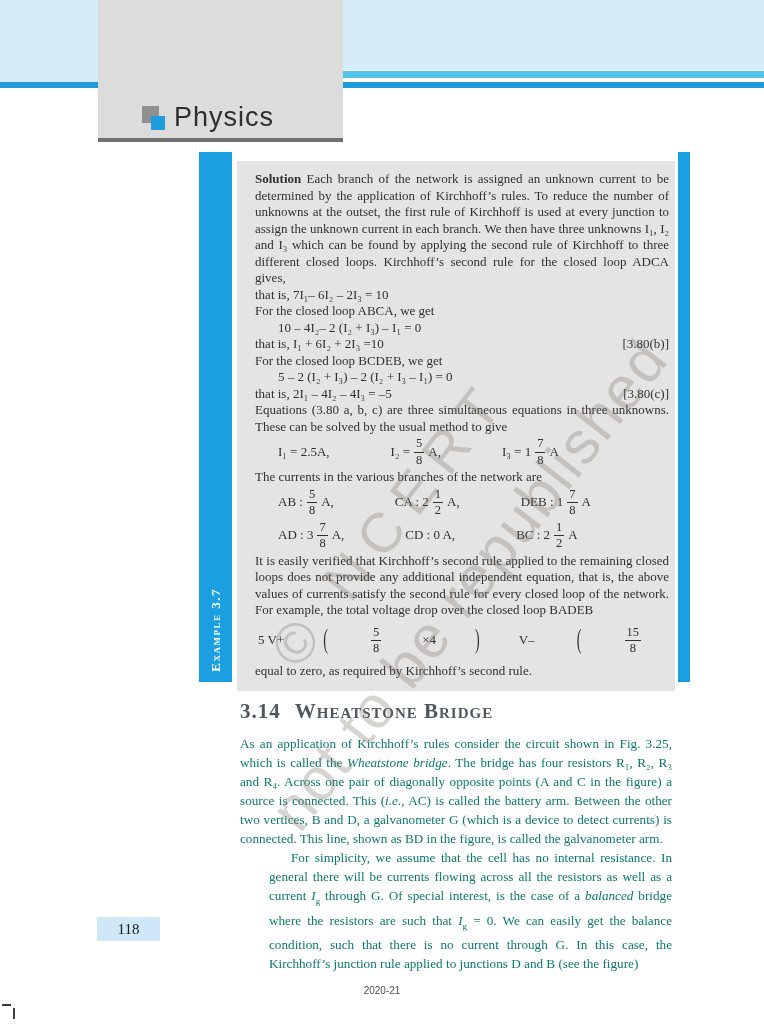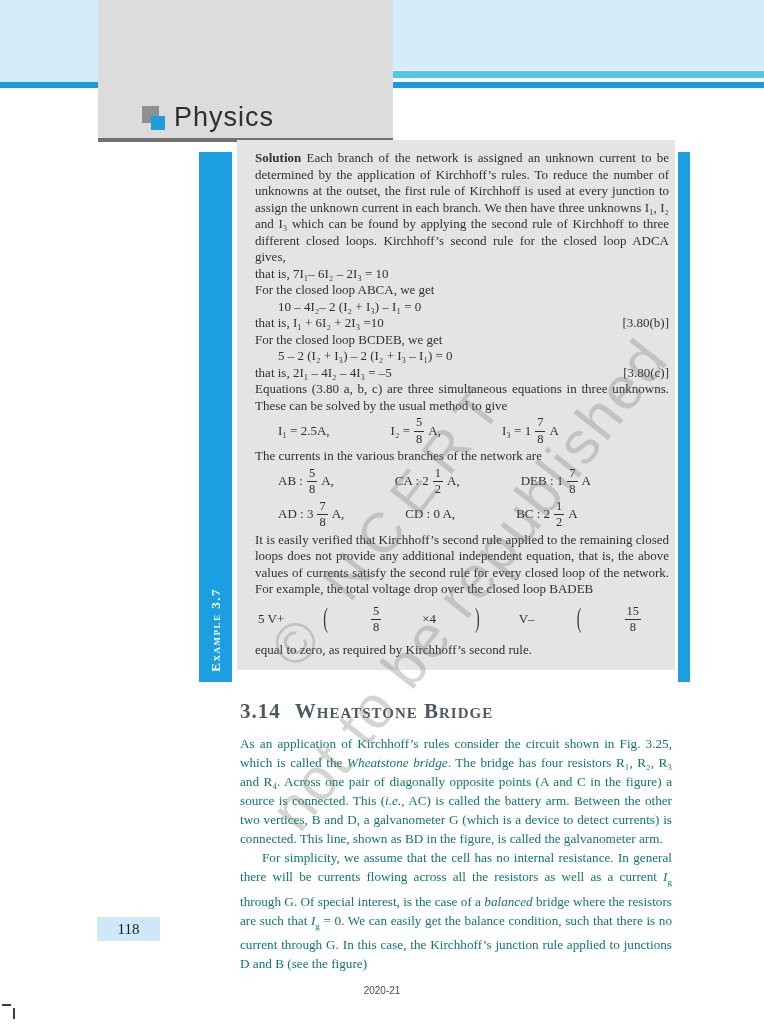--- a/index.html
+++ b/index.html
@@ -6,33 +6,33 @@
   .page{position:relative;width:764px;height:1024px;background:#ffffff;overflow:hidden;
         font-family:"Liberation Serif","DejaVu Serif",serif;color:#2d2d2d;}
   
   .band-light{position:absolute;left:0;top:0;width:764px;height:70px;background:#d5ecf9;}
   .band-light-left{position:absolute;left:0;top:70px;width:98px;height:12px;background:#d5ecf9;}
   .band-cyan{position:absolute;left:343px;top:71px;width:421px;height:7px;background:#54c6eb;}
   .band-blue{position:absolute;left:0;top:82px;width:764px;height:6px;background:#1d9ad7;}
   
   .mark{position:absolute;background:#3a3a3a;}
   
-  .brandbox{position:absolute;left:98px;top:0;width:295px;height:138px;background:#dcdcdc;
+  .brandbox{position:absolute;left:98px;top:0;width:245px;height:138px;background:#dcdcdc;
             border-bottom:4px solid #707070;}
   .sq-gray{position:absolute;left:44px;top:106px;width:17px;height:17px;background:#8f8f8f;}
   .sq-blue{position:absolute;left:53px;top:116px;width:14px;height:14px;background:#1e9cdb;}
   .brand-title{position:absolute;left:76px;top:102px;font-family:"Liberation Sans",sans-serif;
                font-size:27px;color:#2e2e2e;letter-spacing:1px;}
   
   .ex-bar-left{position:absolute;left:199px;top:152px;width:33px;height:530px;background:#1aa0e0;}
   .ex-bar-right{position:absolute;left:678px;top:152px;width:12px;height:530px;background:#1aa0e0;}
   .ex-label-text{position:absolute;left:50%;bottom:10px;transform:translateX(-50%) rotate(180deg);
                  writing-mode:vertical-rl;color:#ffffff;font-weight:bold;font-size:13px;
                  font-variant:small-caps;letter-spacing:1.5px;white-space:nowrap;}
-  .ex-box{position:absolute;left:237px;top:140px;width:438px;height:530px;background:#e4e4e4;
+  .ex-box{position:absolute;left:237px;top:161px;width:438px;height:530px;background:#e4e4e4;
           box-sizing:border-box;padding:10px 6px 0 18px;font-size:13px;line-height:16.5px;
           color:#303030;text-align:justify;overflow:hidden;}
   .ex-box .para{margin:0;}
   .eqrow{display:flex;justify-content:space-between;align-items:baseline;}
   .eqrow .eq{margin-left:23px;}
   .eqrow .eqlabel{text-align:right;}
   .plain{white-space:pre-wrap;}
   
   .mathline{display:flex;align-items:center;height:32px;margin:1px 0;white-space:pre;gap:37px;}
   .mathline.big{height:42px;}
@@ -44,21 +44,21 @@
         margin:0 4px;font-size:12.5px;}
   .frac .num{border-bottom:1px solid #303030;padding:0 2px 1px;}
   .frac .den{padding-top:1px;}
   .bp{display:inline-block;transform:scaleY(2.0);margin:0 2px;font-size:14px;font-weight:400;}
   
   .section{position:absolute;left:240px;top:699px;width:432px;}
   .heading{font-size:21px;font-weight:bold;color:#4e5861;margin:0 0 10px 0;}
   .heading .num{margin-right:14px;letter-spacing:1px;}
   .heading .ttl{font-variant:small-caps;letter-spacing:1px;}
   .bodyp{font-size:13.2px;line-height:19px;text-align:justify;margin:0;color:#0f766e;}
-  .bodyp.indent{text-indent:22px;}
+  .bodyp.indent{text-indent:22px;margin-left:29px;}
   .bodyp sub{font-size:9px;}
   
   .pagenum{position:absolute;left:97px;top:917px;width:63px;height:24px;background:#cfe8f7;
            display:flex;align-items:center;justify-content:center;font-size:15px;color:#1d1d1d;}
   .footer{position:absolute;left:0;top:985px;width:764px;text-align:center;
           font-family:"Liberation Sans",sans-serif;font-size:10px;color:#4a4a4a;}
   
   .watermark{position:absolute;left:90px;top:470px;width:680px;transform:rotate(-52deg);
              pointer-events:none;z-index:5;opacity:0.30;color:#7b746a;
              font-family:"Liberation Sans",sans-serif;text-align:center;}

